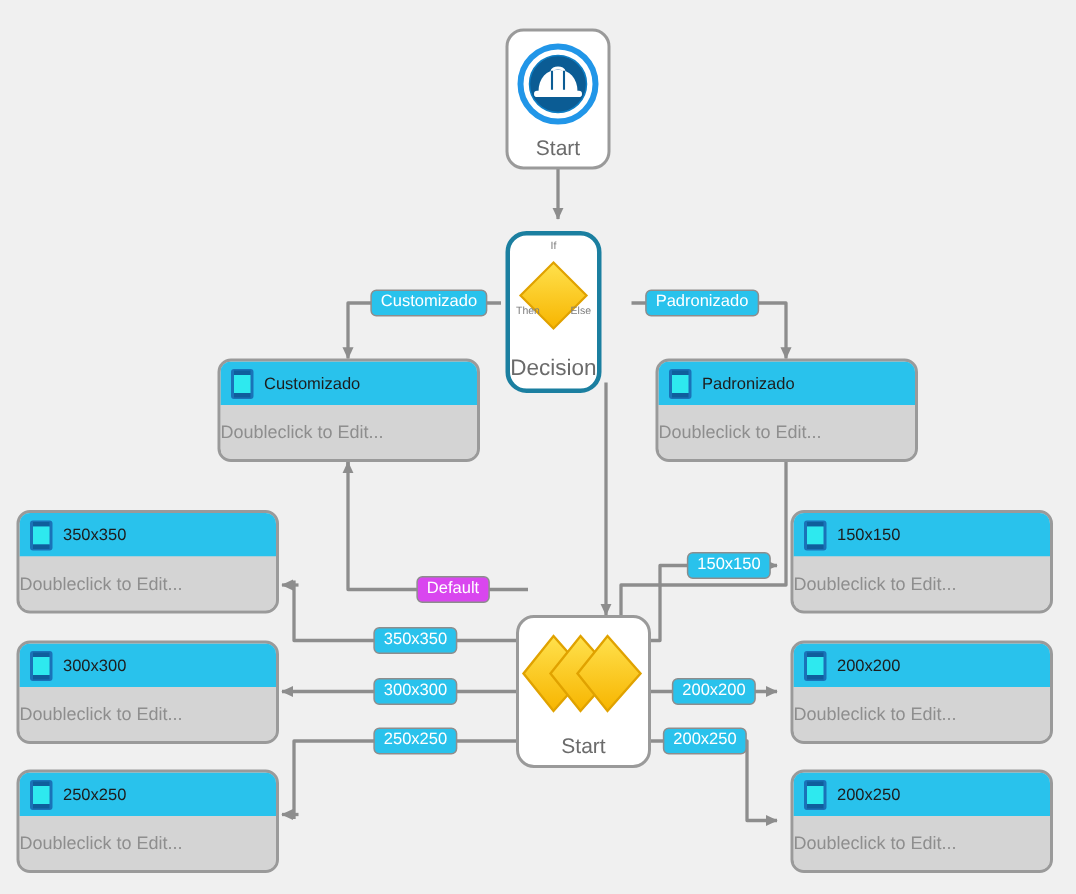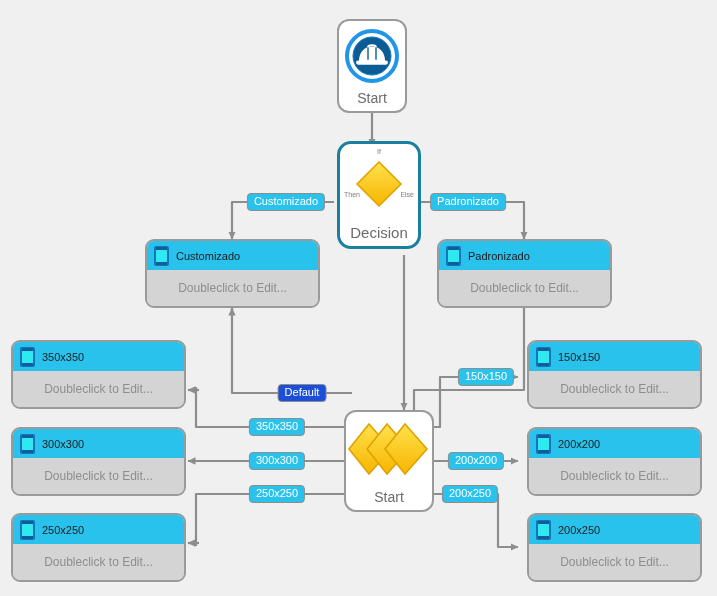--- a/index.html
+++ b/index.html
@@ -44,21 +44,21 @@
     z-index:5;
   }
   .card .hdr{
     height:29px;background:#29c2ec;
     display:flex;align-items:center;gap:7px;
     padding-left:7px;box-sizing:border-box;
   }
   .card .hdr .title{font-size:11px;color:#1d1d1d;white-space:nowrap;}
   .card .body{
     height:100%;
-    display:flex;align-items:center;justify-content:center;
+    display:flex;align-items:center;justify-content:flex-start;
     background:#d4d4d4;
   }
   .card .body .ph{font-size:12px;color:#8e8e8e;white-space:nowrap;}
 
   
   .phone{width:15px;height:20px;position:relative;flex:0 0 auto;}
   .phone .shell{
     position:absolute;inset:0;background:#1a72b8;border-radius:2px;
   }
   .phone .screen{
@@ -76,21 +76,21 @@
     border-radius:4px;
     font-size:11px;
     color:#ffffff;
     padding:1px 6px 2px 6px;
     white-space:nowrap;
     line-height:13px;
     z-index:6;
     box-sizing:border-box;
   }
   .lbl.cyan{background:#29c2ec;}
-  .lbl.orange{background:#1d4ed8;}
+  .lbl.orange{background:#d946ef;}
 </style>
 </head>
 <body>
 
 <div id="canvas">
 
   <svg id="wires" viewBox="0 0 717 596" xmlns="http://www.w3.org/2000/svg">
     <defs>
       <marker id="ah" markerWidth="9" markerHeight="9" refX="7.5" refY="4.5" orient="auto" markerUnits="userSpaceOnUse">
         <path d="M0,0.8 L8,4.5 L0,8.2 z" fill="#8d8d8d"></path>
@@ -135,21 +135,21 @@
         <circle cx="28" cy="28" r="19" fill="none" stroke="#0d7ec4" stroke-width="1"></circle>
         <path d="M15,33 C15,24 20.5,18.5 28,18.5 C35.5,18.5 41,24 41,33 z" fill="#ffffff"></path>
         <path d="M24,19.5 C24,16.5 32,16.5 32,19.5" fill="none" stroke="#ffffff" stroke-width="2"></path>
         <rect x="12" y="32.5" width="32" height="4.2" rx="2.1" fill="#ffffff"></rect>
         <path d="M24,19.2 L24,31.8 M32,19.2 L32,31.8" stroke="#0b5c94" stroke-width="1.4"></path>
       </svg>
     </div>
     <div class="caption">Start</div>
   </div>
 
-  <div class="procnode sel" style="left:337px;top:141px;width:84px;height:108px;">
+  <div class="procnode sel" style="left:337px;top:154px;width:64px;height:108px;">
     <div class="glyph" style="flex:none;height:62px;margin-top:9px;">
       <svg width="56" height="56" viewBox="0 0 56 56" xmlns="http://www.w3.org/2000/svg">
         <defs>
           <linearGradient id="gdY" x1="0" y1="0" x2="0" y2="1">
             <stop offset="0" stop-color="#ffe14d"></stop>
             <stop offset="1" stop-color="#f7b500"></stop>
           </linearGradient>
         </defs>
         <path d="M28,6 L50,28 L28,50 L6,28 z" fill="url(#gdY)" stroke="#e0a200" stroke-width="1.5"></path>
       </svg>

